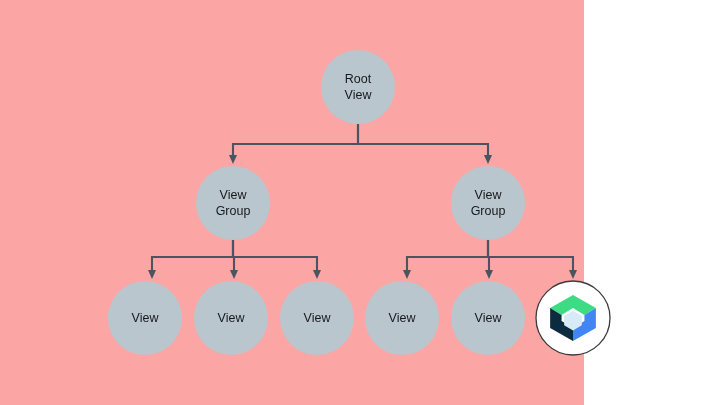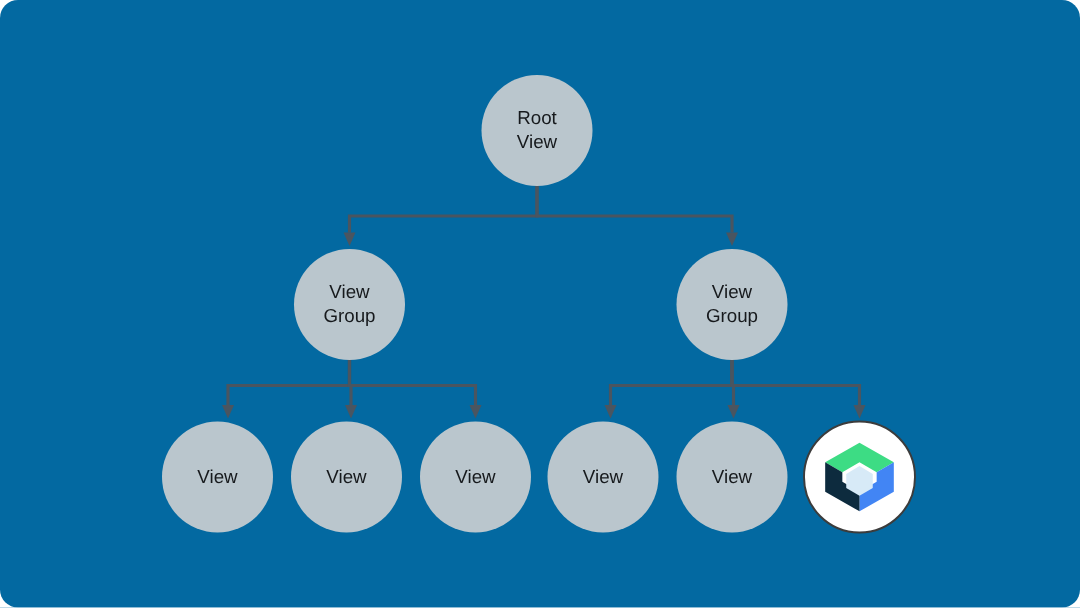--- a/index.html
+++ b/index.html
@@ -8,24 +8,23 @@
     background: #ffffff;
   }
   body {
     width: 720px;
     height: 405px;
     overflow: hidden;
     font-family: "Liberation Sans", sans-serif;
   }
   #diagram-root {
     position: relative;
-    width: 720px;
+    width: 584px;
     height: 405px;
-    background: #0369a1;
-    border-radius: 12px;
+    background: #fca5a5;
   }
   svg.tree {
     display: block;
     width: 720px;
     height: 405px;
   }
   .node-circle {
     fill: #bac6cd;
   }
   .node-circle-outline {

